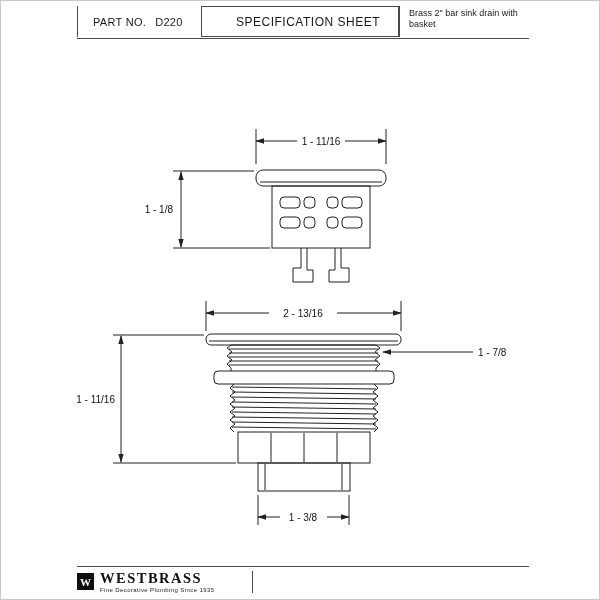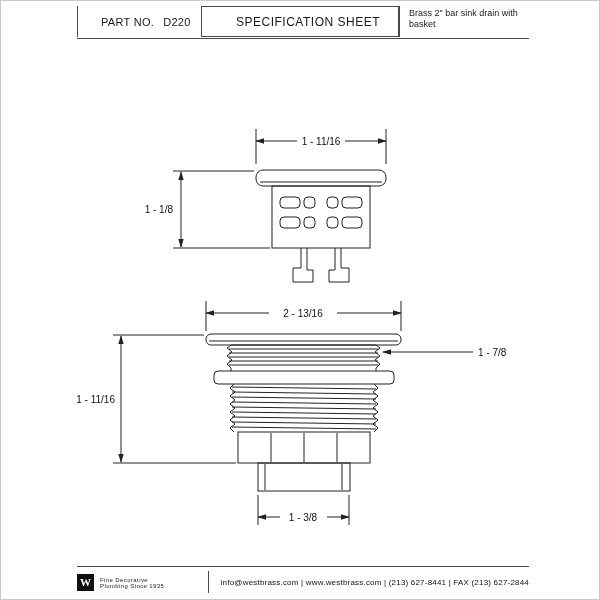--- a/index.html
+++ b/index.html
@@ -4,21 +4,21 @@
 <style>
   * { margin:0; padding:0; box-sizing:border-box; }
   html,body { background:#ffffff; }
   .sheet {
     position:relative; width:600px; height:600px; background:#fff;
     border:1px solid #c9c9c9; overflow:hidden;
     font-family:"Liberation Sans", sans-serif; color:#1a1a1a;
   }
   
   .header { position:absolute; top:5px; left:76px; width:452px; height:31px; display:flex; align-items:stretch; }
-  .h-left { width:124px; border-left:1px solid #4a4a4a; display:flex; align-items:center; gap:9px; padding-left:23px; font-size:11px; letter-spacing:0.3px; }
+  .h-left { width:124px; border-left:1px solid #4a4a4a; display:flex; align-items:center; gap:9px; padding-left:15px; font-size:11px; letter-spacing:0.3px; }
   .h-title { width:198px; border:1px solid #4a4a4a; display:flex; align-items:center; justify-content:center; font-size:12px; letter-spacing:0.5px;padding-left:16px; }
   .h-desc { flex:1; border-left:1px solid #4a4a4a; padding:2px 4px 0 9px; font-size:9px; line-height:1.25; }
   .header-rule { position:absolute; top:37px; left:76px; width:452px; height:1px; background:#4a4a4a; }
   
   .drawing { position:absolute; left:0; top:0; width:600px; height:600px; }
   
   .footer { position:absolute; left:76px; bottom:6px; width:452px; border-top:1px solid #4a4a4a; padding-top:4px; display:flex; align-items:center; }
   .logo-mark { width:17px; height:17px; background:#101010; color:#fff; font-family:"Liberation Serif", serif; font-weight:bold; font-size:11px; display:flex; align-items:center; justify-content:center; margin-right:6px; flex:0 0 auto; }
   .brand-name { font-family:"Liberation Serif", serif; font-weight:bold; font-size:14.5px; letter-spacing:1.5px; line-height:1; color:#101010; }
   .brand-tagline { font-size:6px; letter-spacing:0.4px; margin-top:2px; color:#222; }
@@ -138,19 +138,19 @@
       <text x="114" y="402" text-anchor="end">1 - 11/16</text>
       <text x="302" y="520" text-anchor="middle">1 - 3/8</text>
     </g>
   </svg>
 
   <div class="footer">
     <div class="logo-mark">
       <span>W</span>
     </div>
     <div class="brand-block">
+      <div class="brand-name">WESTBRASS</div>
       <div class="brand-tagline">Fine Decorative Plumbing Since 1935</div>
     </div>
     <div class="footer-divider"></div>
-    <div class="contact">info@westbrass.com  |  www.westbrass.com  |  (213) 627-8441  |  FAX (213) 627-2844</div>
   </div>
 
 </div>
 
 </body></html>

